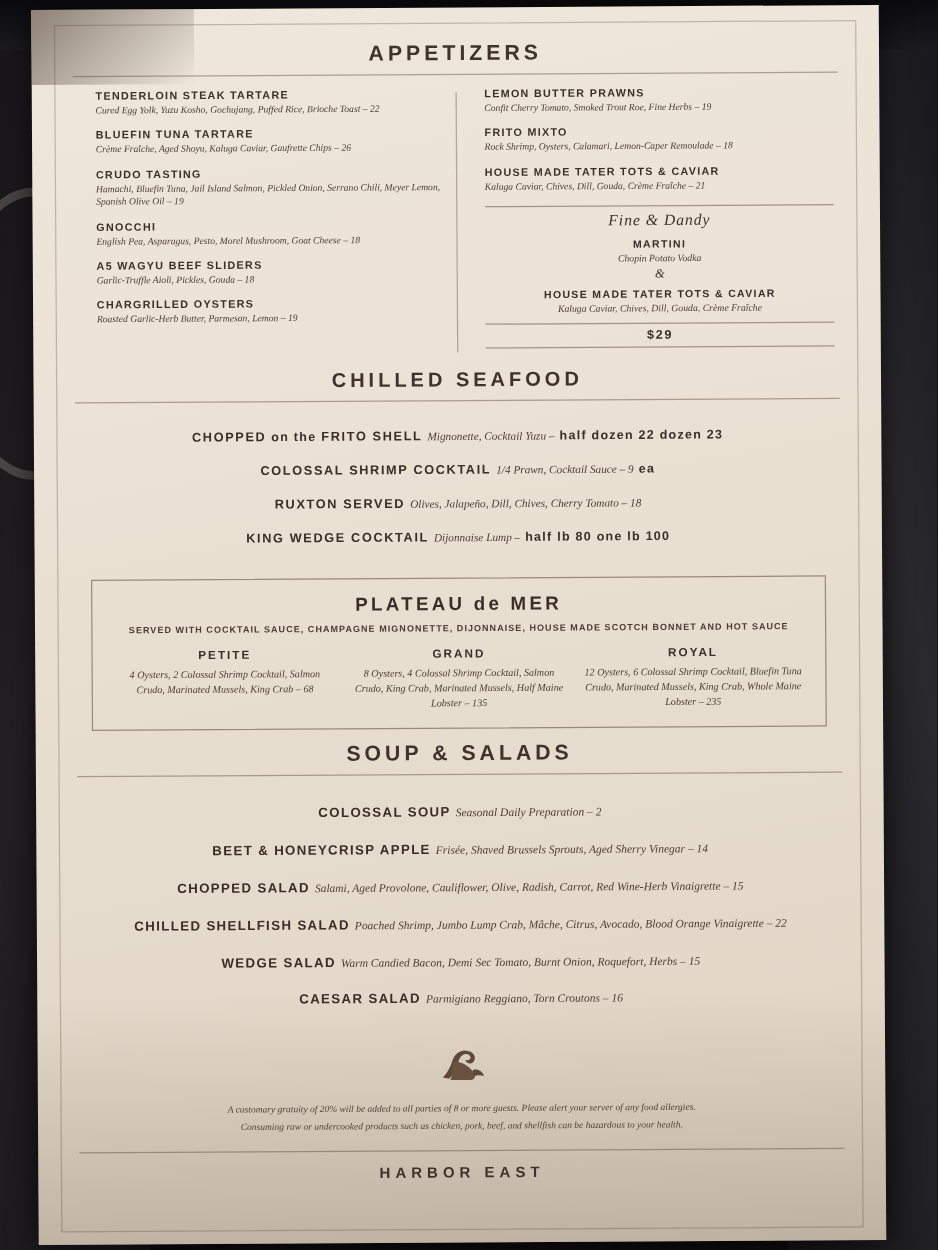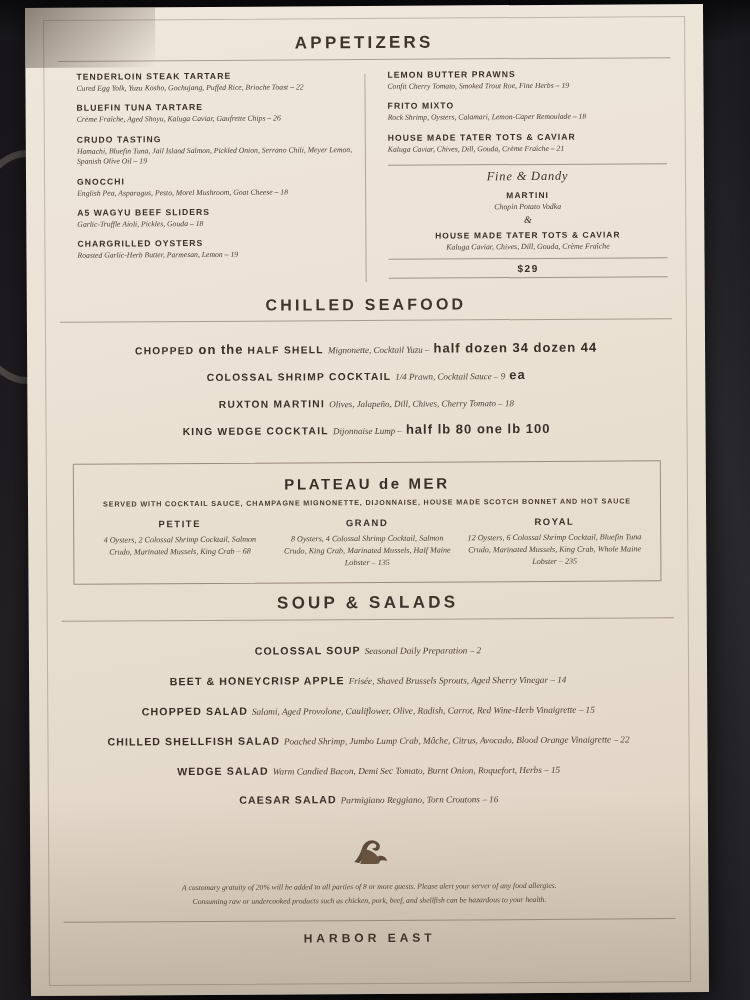--- a/index.html
+++ b/index.html
@@ -186,21 +186,21 @@
   }
   .cs-name {
     font-family: "Liberation Sans", sans-serif;
     font-size: 10.2px;
     letter-spacing: 1.3px;
     font-weight: 700;
     color: #3a2e26;
   }
   .cs-small {
     font-family: "Liberation Sans", sans-serif;
-    font-size: 13px;
+    font-size: 10px;
     letter-spacing: 1px;
     font-weight: 700;
   }
   .cs-desc {
     font-family: "Liberation Serif", serif;
     font-style: italic;
     font-size: 9px;
     color: #4b3d33;
   }
 
@@ -369,31 +369,31 @@
         </div>
       </div>
 
       <h2 class="sect-head" style="font-size:16px;margin-top:8px">CHILLED SEAFOOD</h2>
       <div class="rule"></div>
 
       <div class="center-list">
         <div class="cs-row">
           <span class="cs-name">CHOPPED</span>
           <span class="cs-small">on the</span>
-          <span class="cs-name">HALF SHELL</span>
+          <span class="cs-name">FRITO SHELL</span>
           <span class="cs-desc">Mignonette, Cocktail Yuzu –</span>
-          <span class="cs-small">half dozen 34   dozen 44</span>
+          <span class="cs-small">half dozen 22   dozen 23</span>
         </div>
         <div class="cs-row">
           <span class="cs-name">COLOSSAL SHRIMP COCKTAIL</span>
           <span class="cs-desc">1/4 Prawn, Cocktail Sauce – 9</span>
           <span class="cs-small">ea</span>
         </div>
         <div class="cs-row">
-          <span class="cs-name">RUXTON MARTINI</span>
+          <span class="cs-name">RUXTON SERVED</span>
           <span class="cs-desc">Olives, Jalapeño, Dill, Chives, Cherry Tomato – 18</span>
         </div>
         <div class="cs-row">
           <span class="cs-name">KING WEDGE COCKTAIL</span>
           <span class="cs-desc">Dijonnaise Lump –</span>
           <span class="cs-small">half lb 80   one lb 100</span>
         </div>
       </div>
 
       <div class="plateau">

